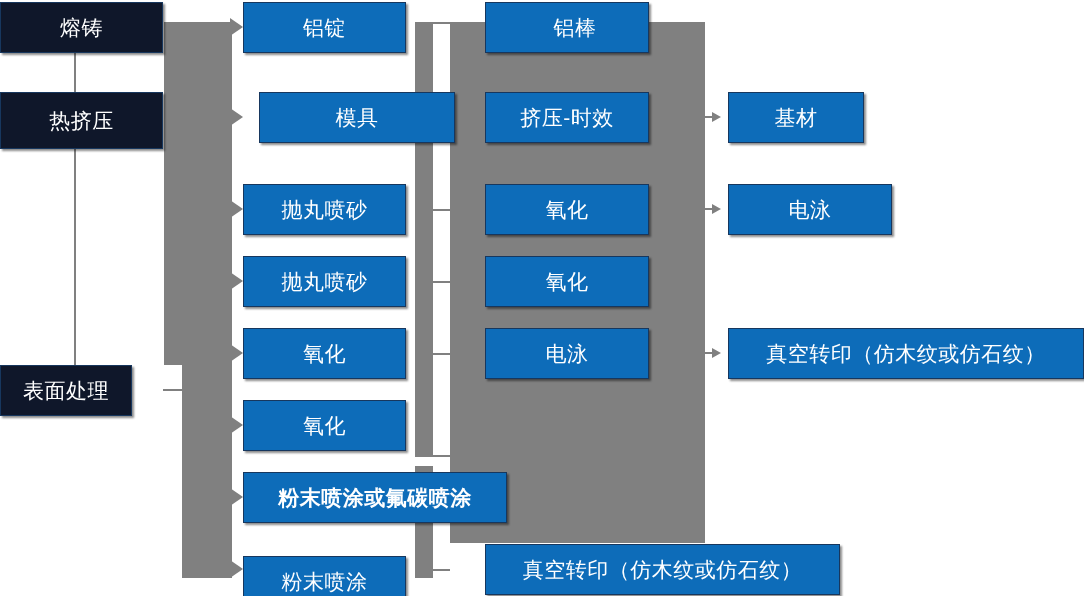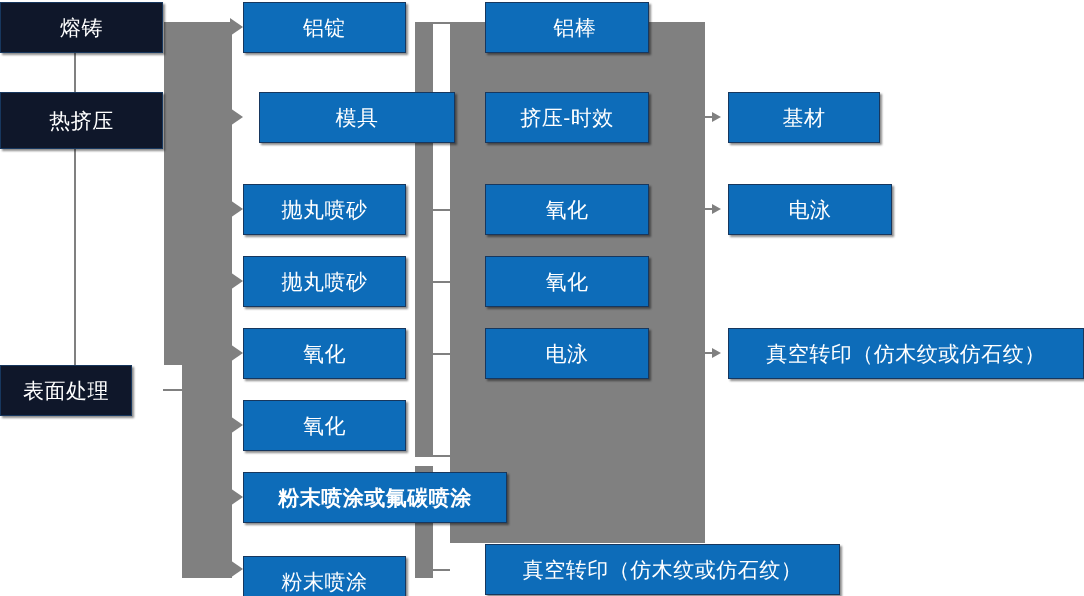--- a/index.html
+++ b/index.html
@@ -156,21 +156,21 @@
       </div>
       <div class="node light" style="left: 485px; top: 256px; width: 164px; height: 51px;">
         <span class="node-label">氧化</span>
       </div>
       <div class="node light" style="left: 485px; top: 328px; width: 164px; height: 51px;">
         <span class="node-label">电泳</span>
       </div>
       <div class="node light" style="left: 485px; top: 544px; width: 355px; height: 51px;">
         <span class="node-label">真空转印（仿木纹或仿石纹）</span>
       </div>
-      <div class="node light" style="left: 728px; top: 92px; width: 152px; height: 51px;">
+      <div class="node light" style="left: 728px; top: 92px; width: 136px; height: 51px;">
         <span class="node-label">基材</span>
       </div>
       <div class="node light" style="left: 728px; top: 184px; width: 164px; height: 51px;">
         <span class="node-label">电泳</span>
       </div>
       <div class="node light" style="left: 728px; top: 328px; width: 356px; height: 51px;">
         <span class="node-label">真空转印（仿木纹或仿石纹）</span>
       </div>
     </div>
 

